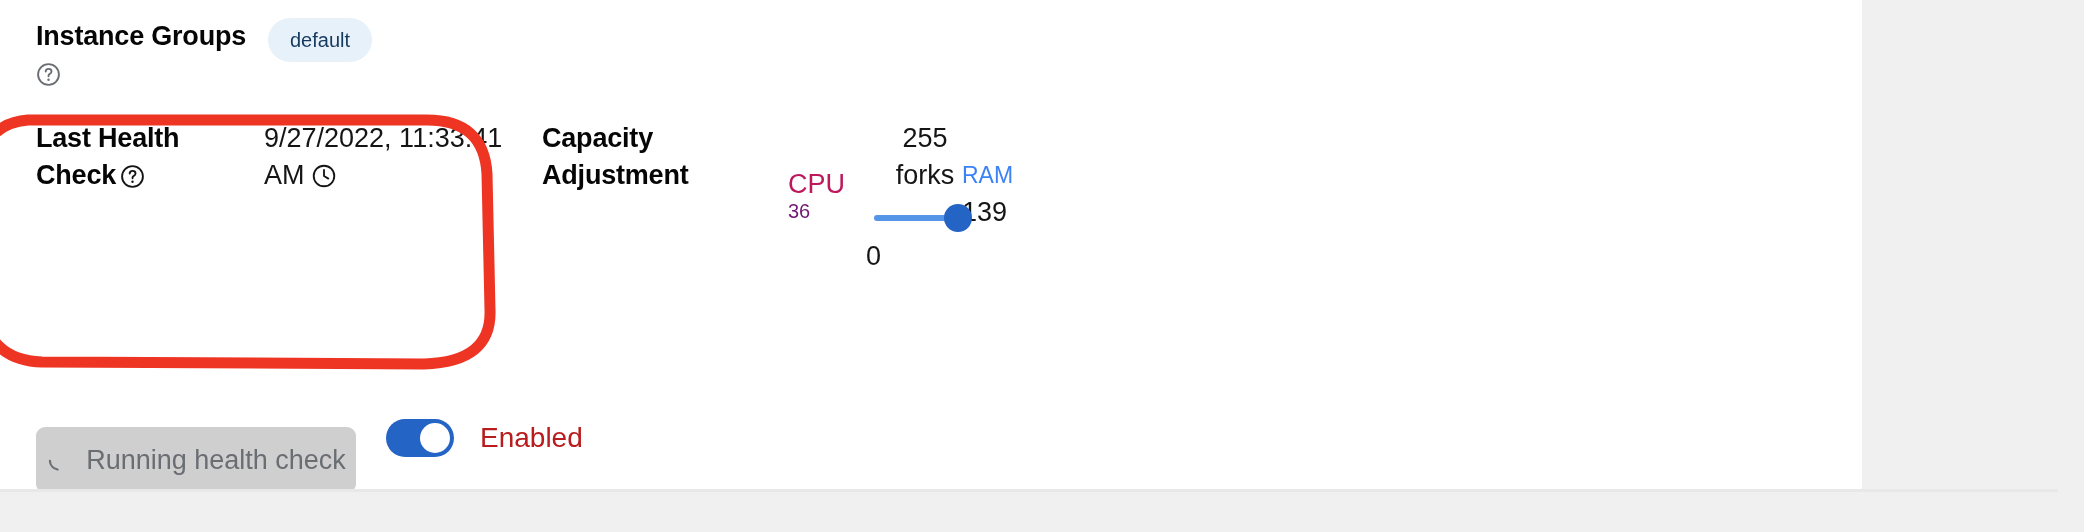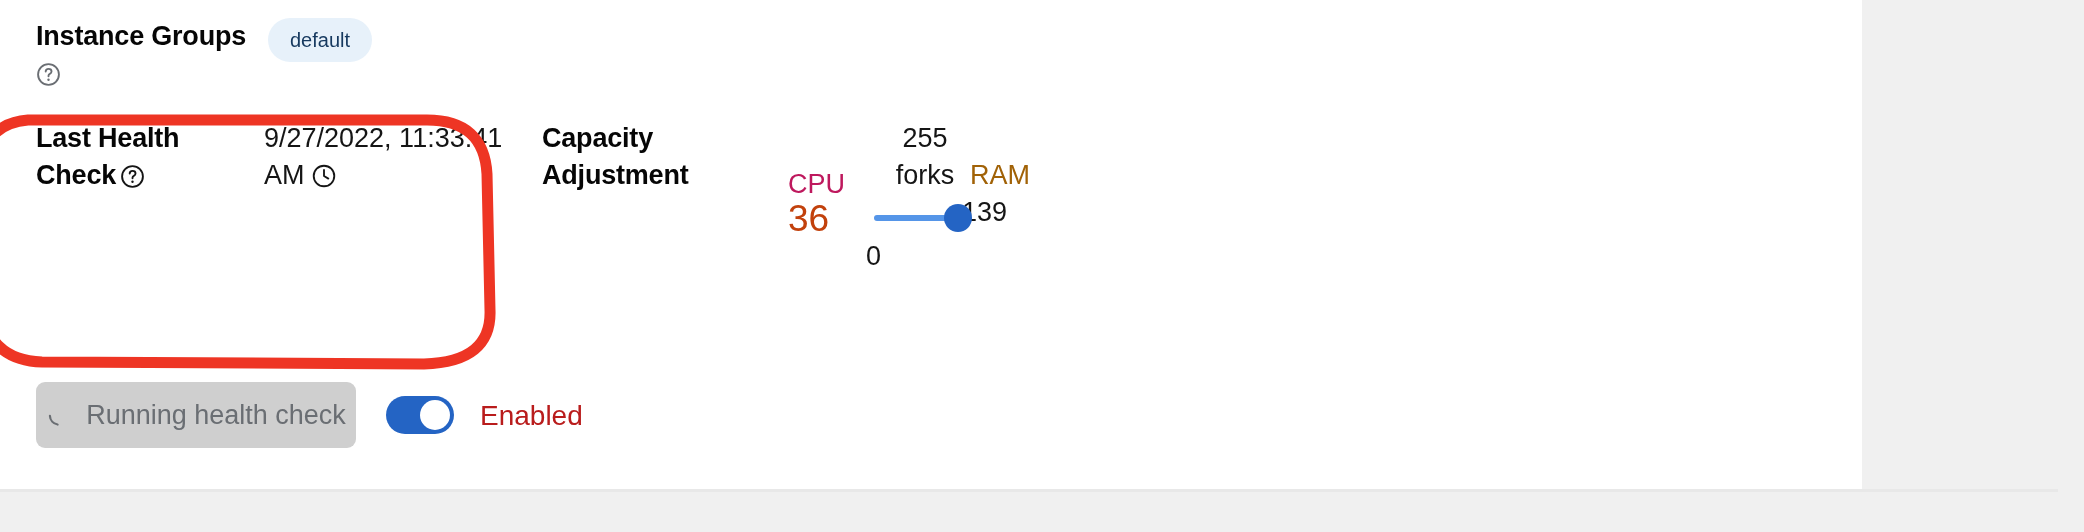--- a/index.html
+++ b/index.html
@@ -149,31 +149,31 @@
     left: -6px;
     top: 37px;
     font-size: 27px;
     color: #be185d;
     line-height: 37px;
     margin-top: 9px;
   }
   .cpu-value {
     position: absolute;
     left: -6px;
-    top: 80px;
-    font-size: 37px;
-    color: #c2410c;
+    top: 73px;
+    font-size: 20px;
+    color: #701a75;
     line-height: 37px;
   }
   .ram-label {
     position: absolute;
-    left: 176px;
+    left: 168px;
     top: 37px;
-    font-size: 27px;
-    color: #a16207;
+    font-size: 23px;
+    color: #3b82f6;
     line-height: 37px;
   }
   .ram-value {
     position: absolute;
     left: 168px;
     top: 74px;
     font-size: 27px;
     color: #151515;
     line-height: 37px;
   }
@@ -245,20 +245,21 @@
     justify-content: center;
     width: 320px;
     height: 66px;
     background: #cfcfcf;
     color: #6a6e73;
     border: none;
     border-radius: 9px;
     font-size: 27px;
     font-family: "Liberation Sans", sans-serif;
     cursor: default;
+    margin-top: 45px;
   }
   .spinner {
     display: inline-block;
     width: 26px;
     height: 26px;
     margin-right: 14px;
     vertical-align: middle;
   }
   .spinner svg { display: block; }
 

